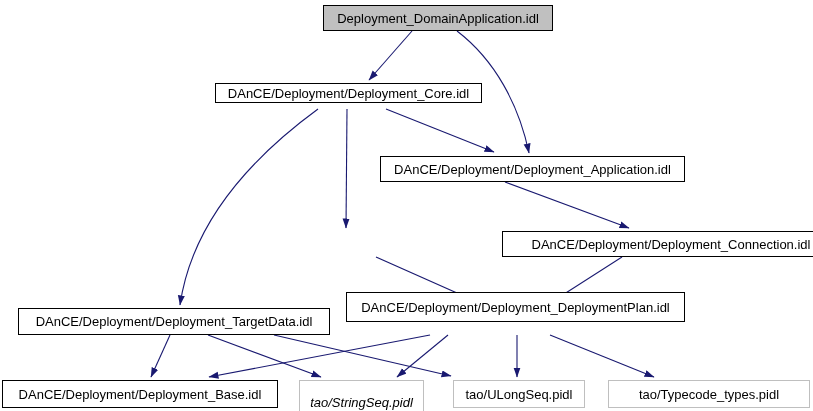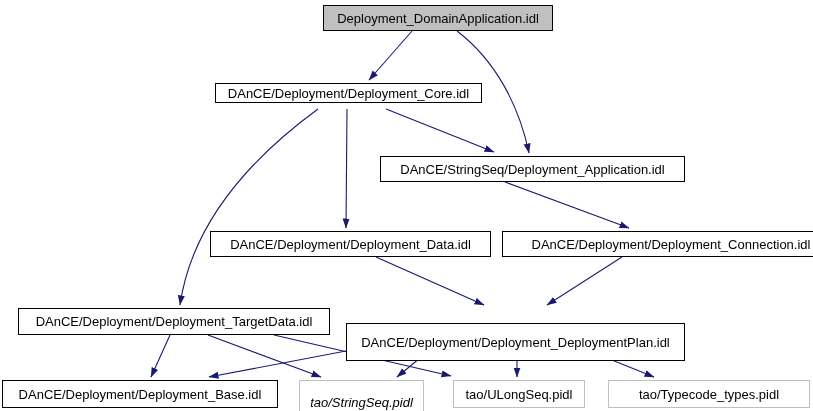--- a/index.html
+++ b/index.html
@@ -49,29 +49,28 @@
       <path class="edge" d="M448,335 L397,377" marker-end="url(#arrow)"></path>
       <path class="edge" d="M517,335 L517,377" marker-end="url(#arrow)"></path>
       <path class="edge" d="M550,335 L654,377" marker-end="url(#arrow)"></path>
     </g>
   </svg>
 
   <div class="node highlight" style="left:323px;top:5px;width:230px;height:26px;">Deployment_DomainApplication.idl</div>
 
   <div class="node" style="left:215px;top:83px;width:267px;height:20px;">DAnCE/Deployment/Deployment_Core.idl</div>
 
-  <div class="node" style="left:380px;top:156px;width:305px;height:26px;">DAnCE/StringSeq/Deployment_Application.idl</div>
+  <div class="node" style="left:380px;top:156px;width:305px;height:26px;">DAnCE/Deployment/Deployment_Application.idl</div>
 
-  <div class="node" style="left:210px;top:231px;width:281px;height:26px;">DAnCE/Deployment/Deployment_Data.idl</div>
 
   <div class="node" style="left:502px;top:231px;width:338px;height:26px;">DAnCE/Deployment/Deployment_Connection.idl</div>
 
   <div class="node" style="left:18px;top:308px;width:312px;height:27px;">DAnCE/Deployment/Deployment_TargetData.idl</div>
 
-  <div class="node" style="left:346px;top:323px;width:339px;height:38px;">DAnCE/Deployment/Deployment_DeploymentPlan.idl</div>
+  <div class="node" style="left:346px;top:292px;width:339px;height:30px;">DAnCE/Deployment/Deployment_DeploymentPlan.idl</div>
 
   <div class="node" style="left:2px;top:380px;width:276px;height:28px;">DAnCE/Deployment/Deployment_Base.idl</div>
 
   <div class="node graybox" style="left:299px;top:380px;width:125px;height:44px;font-style:italic;">tao/StringSeq.pidl</div>
 
   <div class="node graybox" style="left:608px;top:380px;width:202px;height:28px;">tao/Typecode_types.pidl</div>
 
   <div class="node graybox" style="left:453px;top:380px;width:132px;height:28px;">tao/ULongSeq.pidl</div>
 
 </div>

